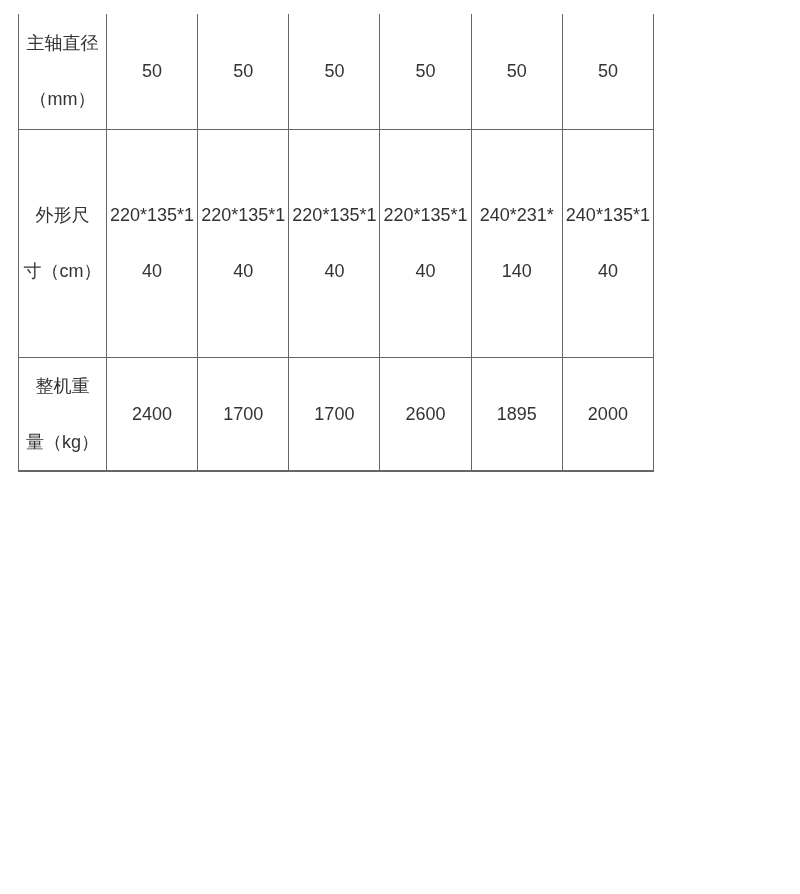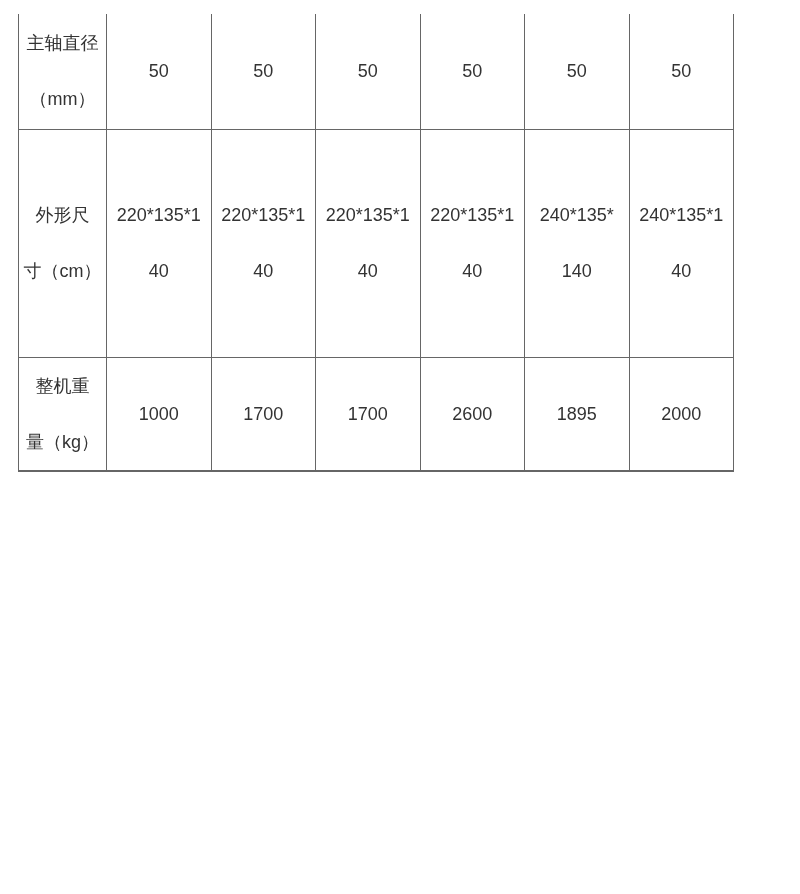--- a/index.html
+++ b/index.html
@@ -14,21 +14,21 @@
     font-family:"Liberation Sans",sans-serif;
     color:var(--text);
   }
   .table-wrap{
     margin:14px 0 0 18px;
     width:764px;
   }
   table.spec{
     border-collapse:collapse;
     table-layout:fixed;
-    width:716px;
+    width:636px;
     font-size:18px;
     line-height:56px;
   }
   table.spec td{
     border:1px solid var(--border);
     padding:0;
     text-align:center;
     vertical-align:middle;
     white-space:pre-line;
     overflow:hidden;
@@ -74,29 +74,29 @@
           <td>外形尺
 寸（cm）</td>
           <td>220*135*1
 40</td>
           <td>220*135*1
 40</td>
           <td>220*135*1
 40</td>
           <td>220*135*1
 40</td>
-          <td>240*135*
+          <td>240*231*
 140</td>
           <td>240*135*1
 40</td>
         </tr>
         <tr>
           <td>整机重
 量（kg）</td>
-          <td>1000</td>
+          <td>2400</td>
           <td>1700</td>
           <td>1700</td>
           <td>2600</td>
           <td>1895</td>
           <td>2000</td>
         </tr>
       </tbody>
   </table>
 </div>
 

